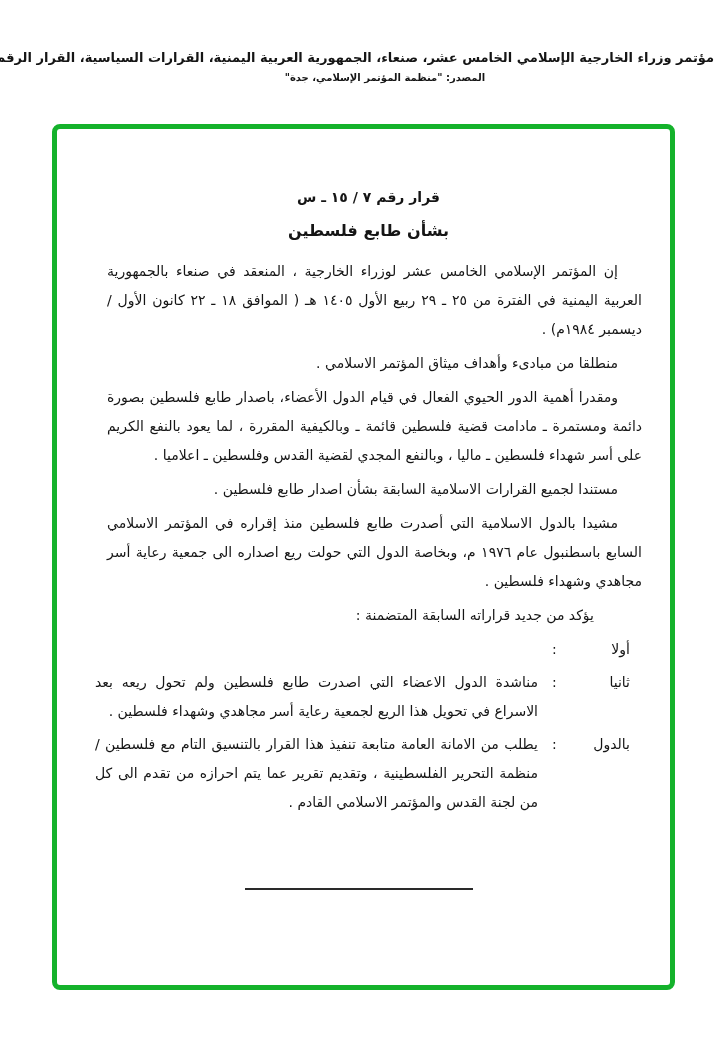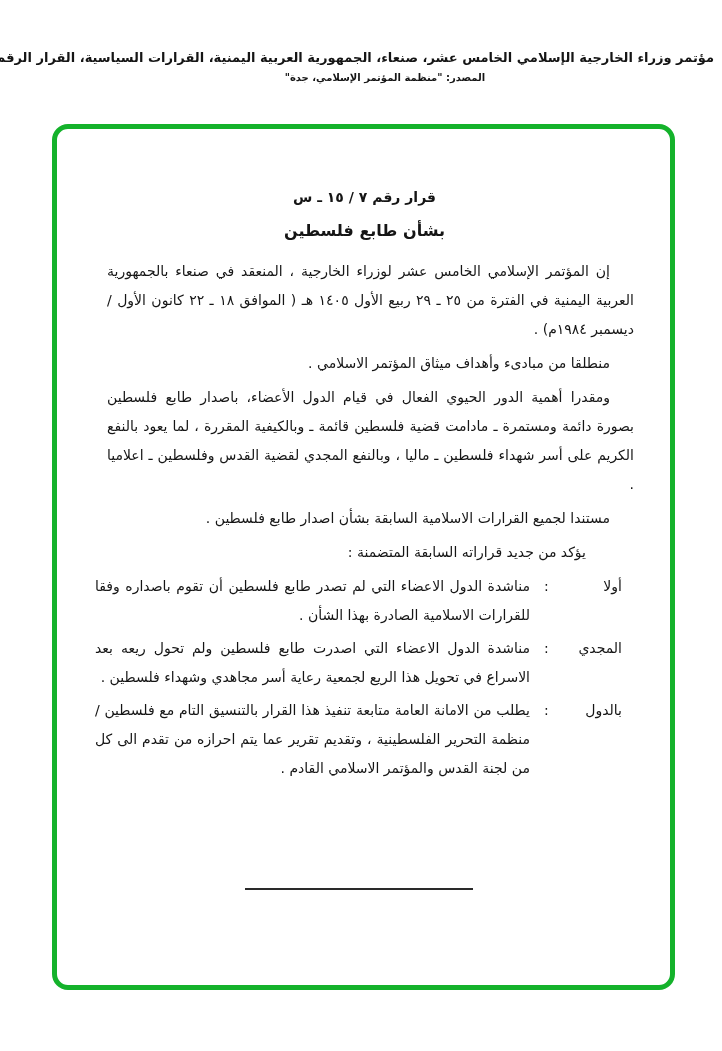--- a/index.html
+++ b/index.html
@@ -24,22 +24,22 @@
   .header-source {
     margin-top:7px; font-size:10px; font-weight:bold;
     position:relative; left:24px;
   }
   
   .frame {
     position:absolute; top:124px; left:52px;
     box-sizing:border-box;
     width:623px; height:866px;
     border:5px solid #14b22b;
-    border-radius:16px;
-    padding:60px 36px 0 38px;
+    border-radius:8px;
+    padding:60px 28px 0 38px;
     background:#ffffff;
   }
   .doc-title {
     text-align:center; font-weight:bold; font-size:14px;
     margin:0 0 15px 0;
   }
   .doc-subtitle {
     text-align:center; font-weight:bold; font-size:16px;
     margin:16px 0 17px 0;
   }
@@ -92,34 +92,34 @@
     <div class="doc-subtitle">بشأن طابع فلسطين</div>
 
     <p class="para">إن المؤتمر الإسلامي الخامس عشر لوزراء الخارجية ، المنعقد في صنعاء بالجمهورية العربية اليمنية في الفترة من ٢٥ ـ ٢٩ ربيع الأول ١٤٠٥ هـ ( الموافق ١٨ ـ ٢٢ كانون الأول / ديسمبر ١٩٨٤م) .</p>
 
     <p class="para">منطلقا من مبادىء وأهداف ميثاق المؤتمر الاسلامي .</p>
 
     <p class="para">ومقدرا أهمية الدور الحيوي الفعال في قيام الدول الأعضاء، باصدار طابع فلسطين بصورة دائمة ومستمرة ـ مادامت قضية فلسطين قائمة ـ وبالكيفية المقررة ، لما يعود بالنفع الكريم على أسر شهداء فلسطين ـ ماليا ، وبالنفع المجدي لقضية القدس وفلسطين ـ اعلاميا .</p>
 
     <p class="para">مستندا لجميع القرارات الاسلامية السابقة بشأن اصدار طابع فلسطين .</p>
 
+    <p class="para">مشيدا بالدول الاسلامية التي أصدرت طابع فلسطين منذ إقراره في المؤتمر الاسلامي السابع باسطنبول عام ١٩٧٦ م، وبخاصة الدول التي حولت ريع اصداره الى جمعية رعاية أسر مجاهدي وشهداء فلسطين .</p>
 
     <p class="para intro">يؤكد من جديد قراراته السابقة المتضمنة :</p>
 
     <div class="item">
       <div class="item-head">
         <span>أولا</span>
         <span>:</span>
       </div>
-      <p class="item-text">مناشدة الدول الاعضاء التي لم تصدر طابع فلسطين أن تقوم باصداره وفقا للقرارات الاسلامية الصادرة بهذا الشأن .</p>
     </div>
 
     <div class="item">
       <div class="item-head">
-        <span>المجدي</span>
+        <span>ثانيا</span>
         <span>:</span>
       </div>
       <p class="item-text">مناشدة الدول الاعضاء التي اصدرت طابع فلسطين ولم تحول ريعه بعد الاسراع في تحويل هذا الريع لجمعية رعاية أسر مجاهدي وشهداء فلسطين .</p>
     </div>
 
     <div class="item">
       <div class="item-head">
         <span>بالدول</span>
         <span>:</span>
       </div>

